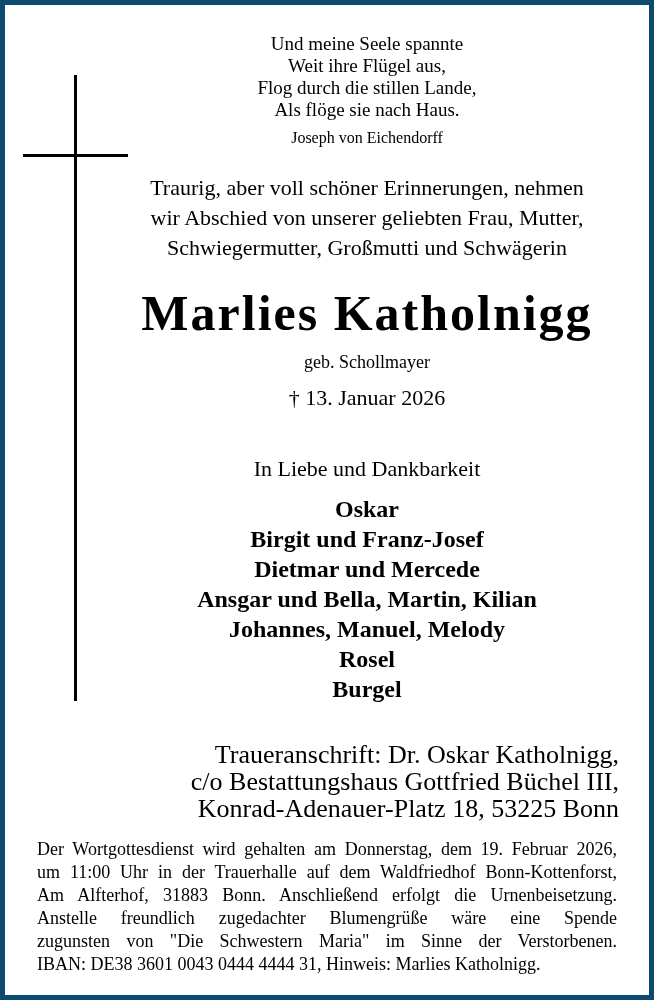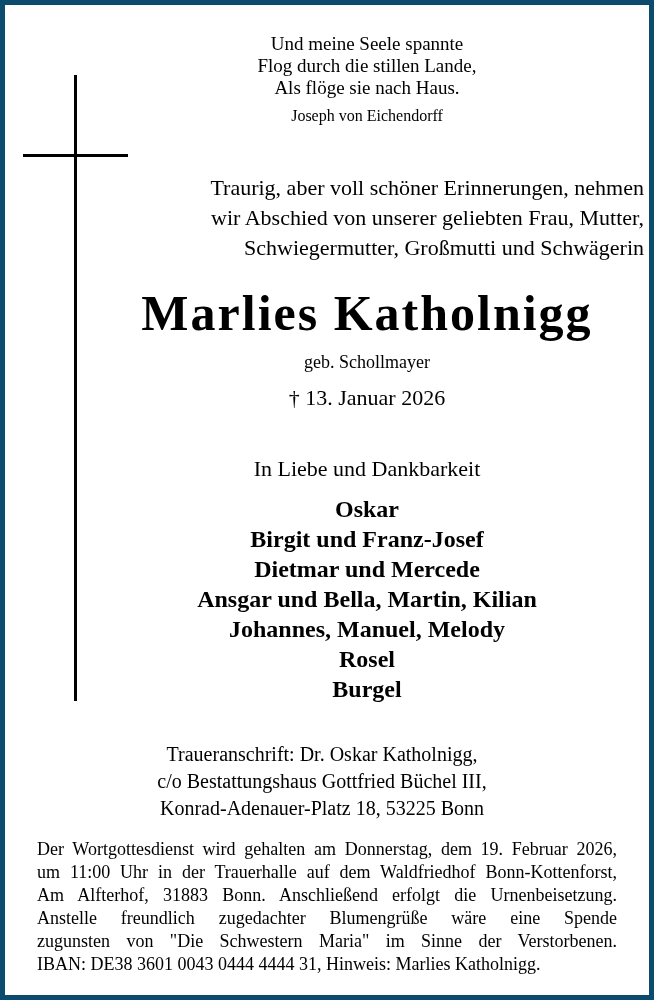--- a/index.html
+++ b/index.html
@@ -36,21 +36,20 @@
     margin-top: 6px;
     font-size: 16px;
   }
 
   .cross-bar { background: #000000; }
 
   .intro {
     top: 168px;
     font-size: 22px;
     line-height: 30px;
-    text-align: right;
   }
 
   .deceased-name {
     top: 278px;
     font-size: 50px;
     font-weight: bold;
     letter-spacing: 2px;
     line-height: 60px;
   }
 
@@ -80,22 +79,22 @@
     top: 489px;
     font-size: 24px;
     font-weight: bold;
     line-height: 30px;
   }
 
   .address {
     top: 736px;
     left: 20px;
     right: 30px;
-    text-align: center;
-    font-size: 20px;
+    text-align: right;
+    font-size: 26px;
     line-height: 27px;
   }
 
   .service {
     top: 833px;
     left: 32px;
     width: 580px;
     text-align: justify;
     font-size: 18px;
     line-height: 23px;
@@ -109,20 +108,21 @@
   }
 </style>
 </head>
 <body>
 
 <div class="page">
 
   <div class="abs center-col poem">
     <div>
         <div class="line">Und meine Seele spannte</div>
+        <div class="line">Weit ihre Flügel aus,</div>
         <div class="line">Flog durch die stillen Lande,</div>
         <div class="line">Als flöge sie nach Haus.</div>
       </div>
     <div class="poem-author">Joseph von Eichendorff</div>
   </div>
 
   <div>
     <div class="abs cross-bar" style="left:69px; top:70px; width:3px; height:626px;"></div>
     <div class="abs cross-bar" style="left:18px; top:149px; width:105px; height:3px;"></div>
   </div>

